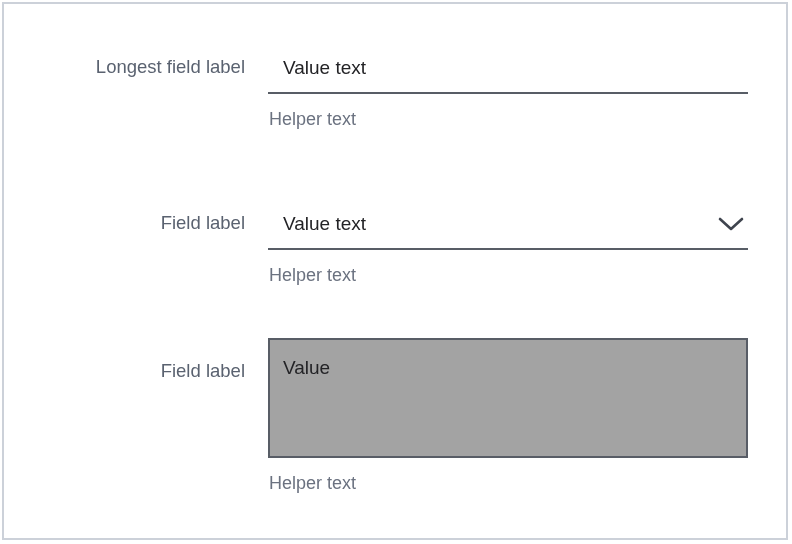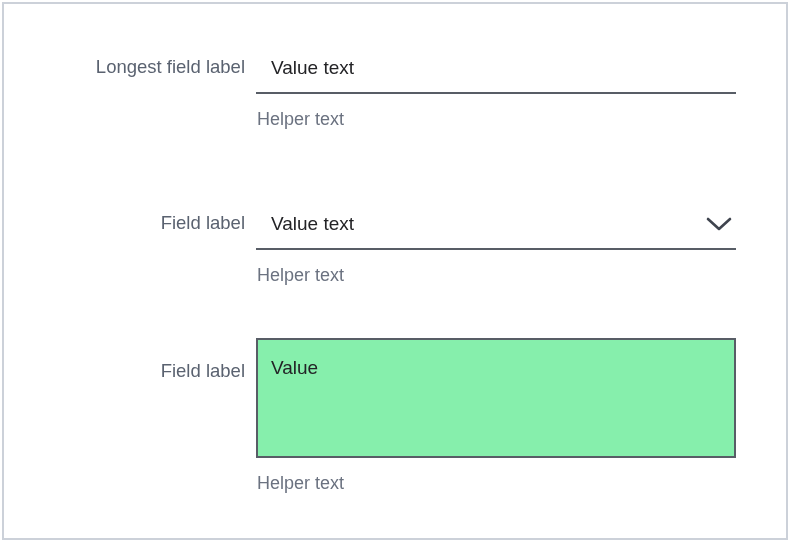--- a/index.html
+++ b/index.html
@@ -43,21 +43,21 @@
     padding-right: 0;
     box-sizing: border-box;
     font-size: 18.5px;
     line-height: 22px;
     color: #5a6270;
     white-space: nowrap;
     user-select: none;
   }
 
   .field-control {
-    margin-left: 11px;
+    margin-left: 23px;
     width: 480px;
     box-sizing: border-box;
   }
 
   
   .input-underline {
     position: relative;
     height: 36px;
     border-bottom: 2px solid #585d66;
     display: flex;
@@ -84,21 +84,21 @@
   .chevron-wrap svg {
     display: block;
   }
 
   
   .input-box {
     box-sizing: border-box;
     width: 480px;
     height: 120px;
     border: 2px solid #585d66;
-    background: #86efac;
+    background: #a3a3a3;
   }
   .input-box .input-value {
     padding-left: 13px;
     padding-top: 16px;
   }
 
   
   .helper-text {
     font-size: 18px;
     line-height: 22px;

